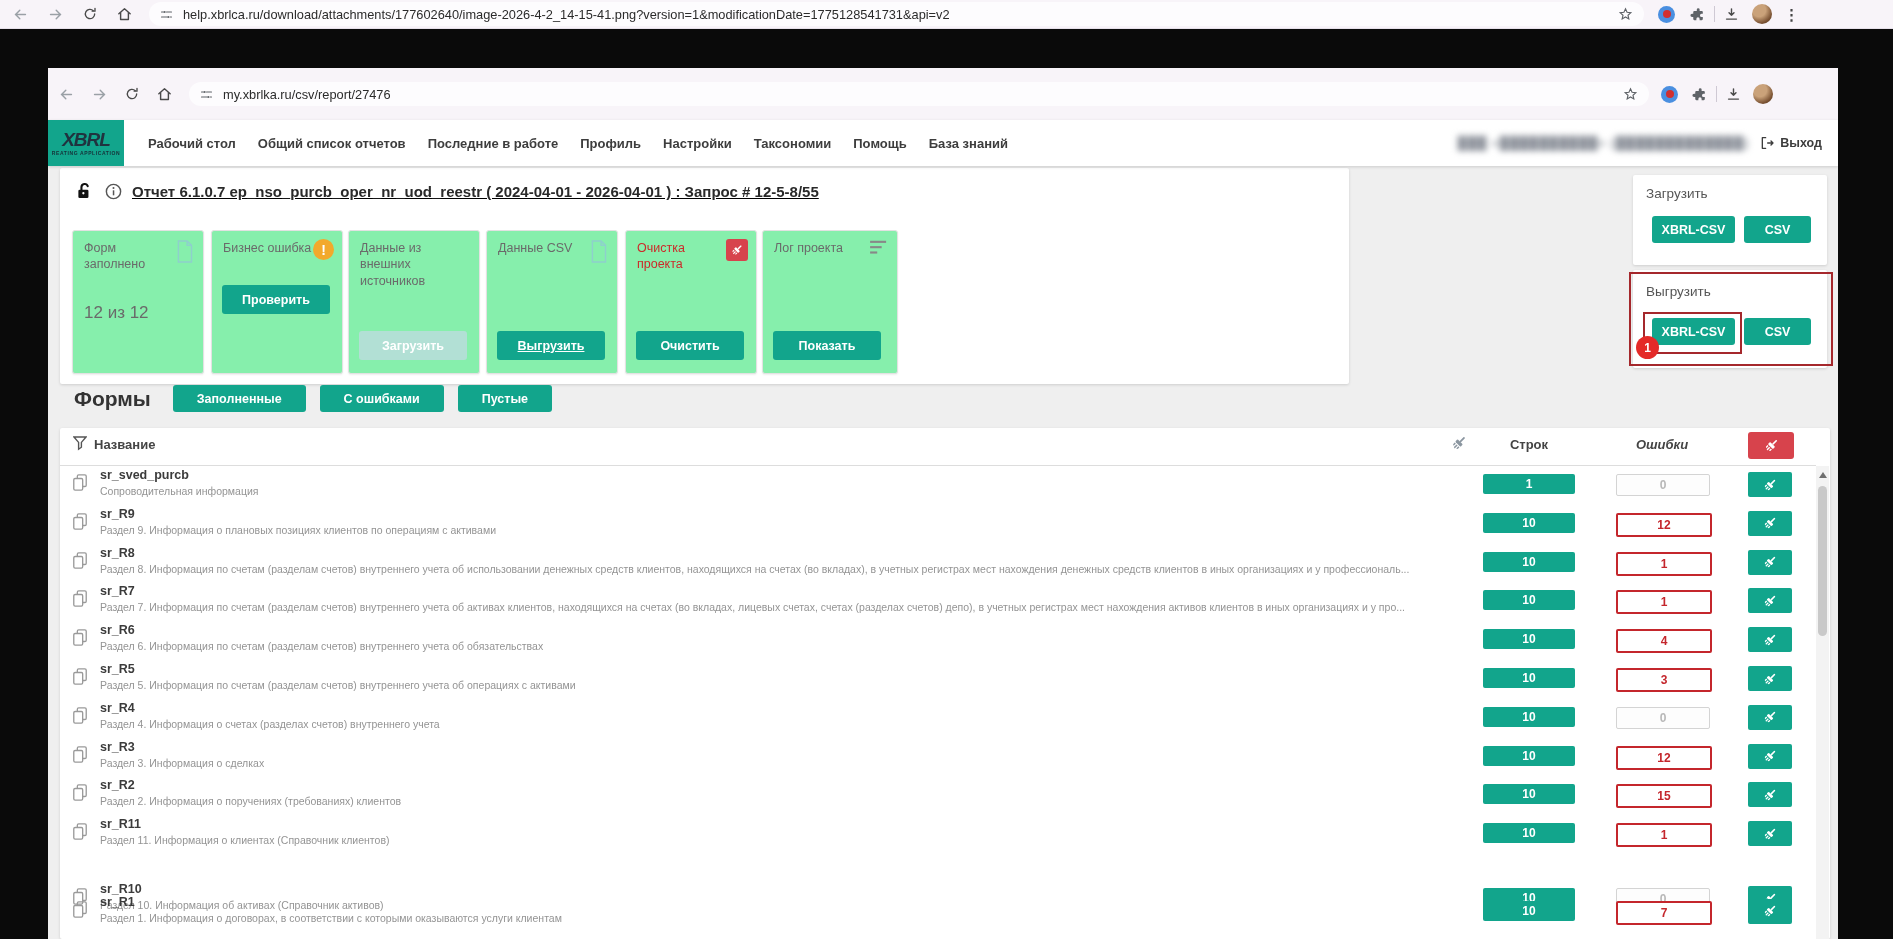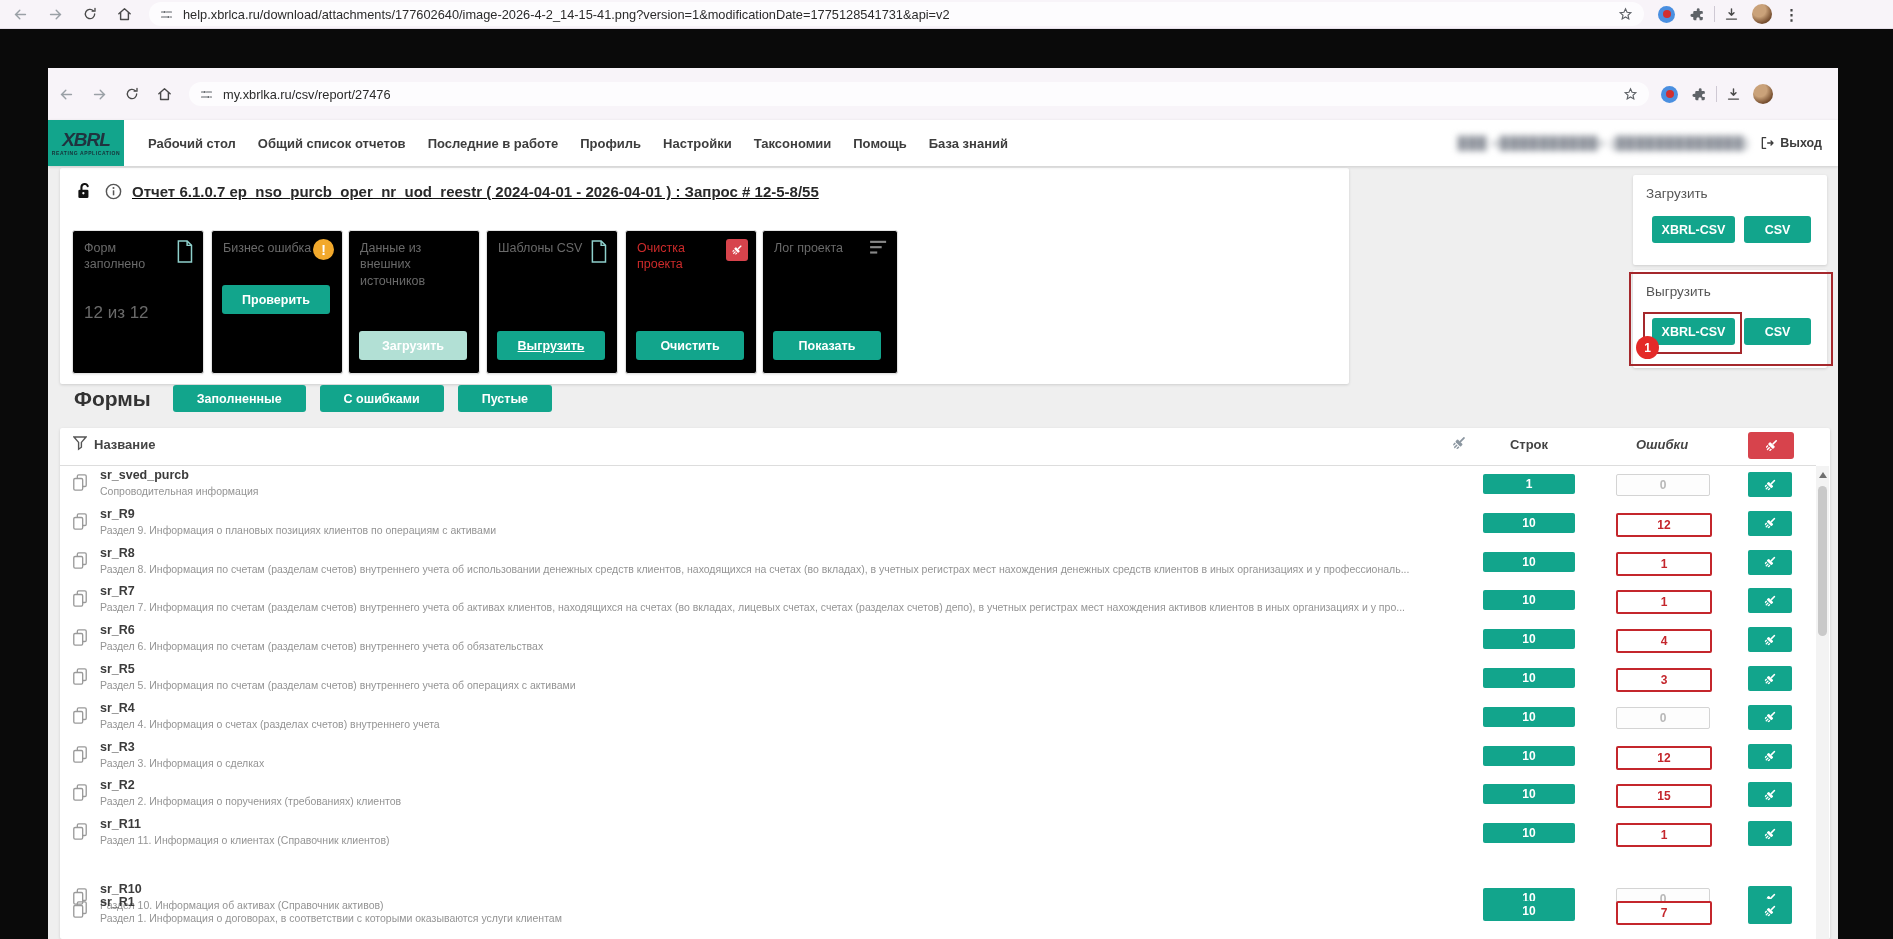--- a/index.html
+++ b/index.html
@@ -34,21 +34,21 @@
   .hdr-right{margin-left:auto;display:flex;align-items:center;margin-right:16px;gap:10px;}
   .blurred{filter:blur(3px);color:#8d929b;font-size:12.5px;font-weight:bold;letter-spacing:1px;}
   .logout{display:flex;align-items:center;gap:5px;font-size:12.5px;font-weight:bold;color:#3d3d3d;cursor:pointer;}
   
   .content-bg{position:absolute;left:0;top:98px;width:1790px;height:773px;background:#efefef;}
   .panel{position:absolute;background:#fff;box-shadow:0 1px 3px rgba(0,0,0,.14);border-radius:2px;}
   .left-panel{left:12px;top:100px;width:1289px;height:216px;}
   .title-row{position:absolute;left:26px;top:112px;display:flex;align-items:center;gap:9px;z-index:2;text-decoration:underline;}
   .report-title{font-size:15px;font-weight:bold;color:#2a2a2a;}
   
-  .card{position:absolute;top:162px;height:142px;width:130px;background:#000000;border:1px solid #e2e2e2;
+  .card{position:absolute;top:162px;height:142px;width:130px;background:#86efac;border:1px solid #e2e2e2;
         border-radius:3px;box-shadow:0 1px 2px rgba(0,0,0,.07);z-index:2;}
   .card-title{position:absolute;left:11px;top:9px;right:30px;font-size:12.5px;line-height:1.3;color:#6a6a6a;}
   .card-title.red{color:#cc2a2a;}
   .card-icon{position:absolute;top:8px;right:8px;}
   .card-value{position:absolute;left:11px;top:72px;font-size:17px;color:#6a6a6a;}
   .btn{display:flex;align-items:center;justify-content:center;background:#12a58c;color:#fff;
        font-size:12.5px;font-weight:bold;border-radius:3px;cursor:pointer;border:none;
        font-family:"Liberation Sans",sans-serif;}
   .btn.disabled{background:#b2e0d5;}
   .btn.link span{text-decoration:underline;}
@@ -288,21 +288,21 @@
     </div>
 
     <div class="card" style="left:300px">
       <div class="card-title">Данные из внешних источников</div>
       <div class="btn disabled at-bottom">
           <span>Загрузить</span>
         </div>
     </div>
 
     <div class="card" style="left:438px">
-      <div class="card-title">Шаблоны CSV</div>
+      <div class="card-title">Данные CSV</div>
       <div class="card-icon">
         <svg width="21" height="25" viewBox="0 0 24 28">
             <path d="M5 2h10l5 5v19H5z" fill="none" stroke="#8ed0cc" stroke-width="1.7"></path>
             <path d="M15 2v5h5" fill="none" stroke="#8ed0cc" stroke-width="1.7"></path>
           </svg>
       </div>
       <div class="btn link at-bottom">
           <span>Выгрузить</span>
         </div>
     </div>

